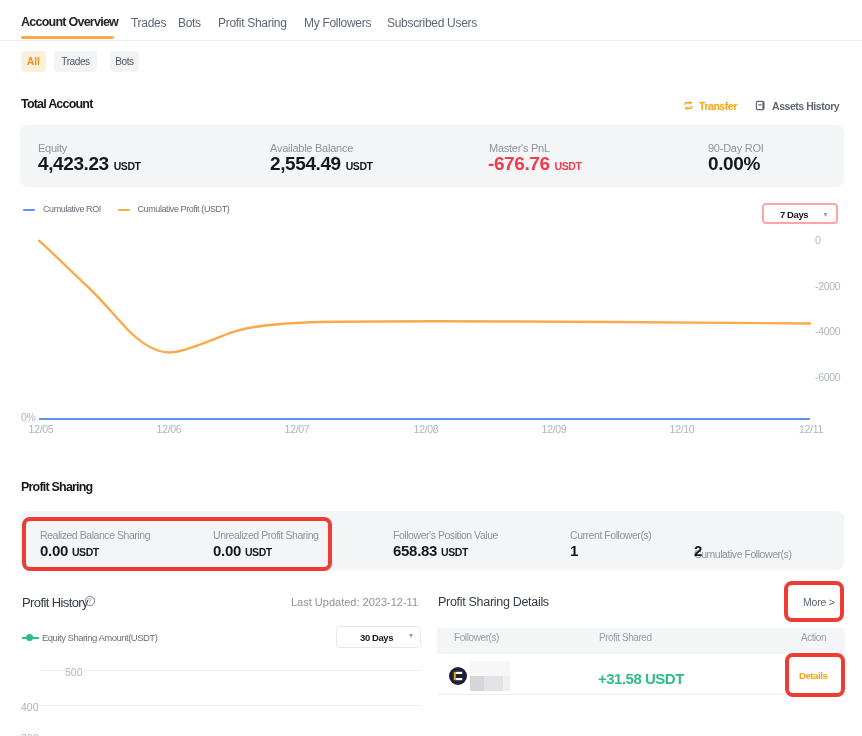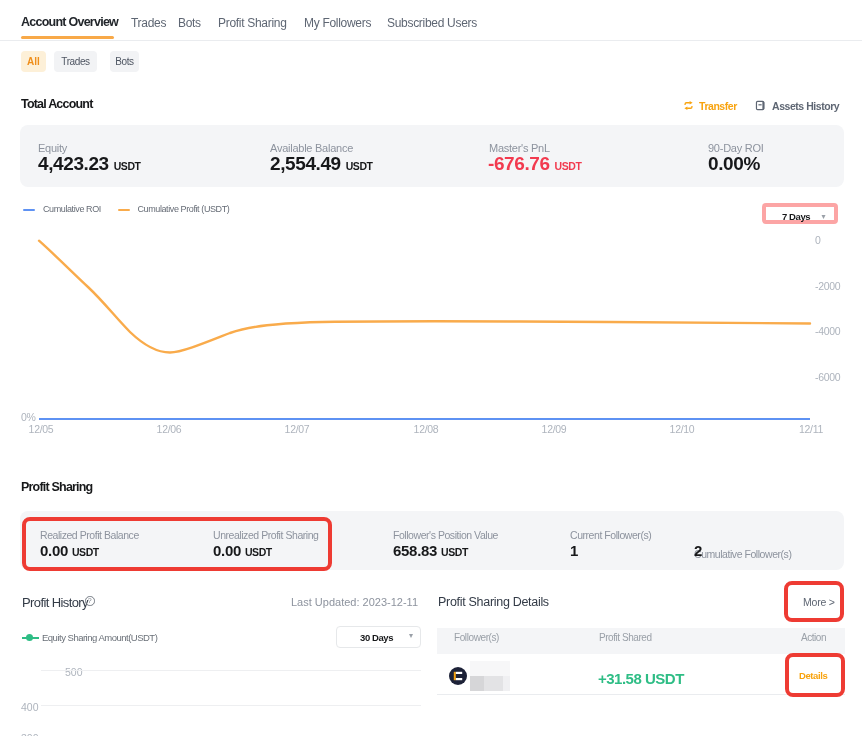--- a/index.html
+++ b/index.html
@@ -59,21 +59,21 @@
 <div class="abs val" style="left:270px; top:153px;">2,554.49 <span class="unit">USDT</span></div>
 <div class="abs lbl" style="left:489px; top:142px;">Master's PnL</div>
 <div class="abs val" style="left:488px; top:153px; color:#F23A4F;">-676.76 <span class="unit">USDT</span></div>
 <div class="abs lbl" style="left:708px; top:142px;">90-Day ROI</div>
 <div class="abs val" style="left:708px; top:153px;">0.00%</div>
 
 <div class="abs" style="left:22.5px; top:208.5px; width:12px; height:2.2px; background:#5E92F3; border-radius:1px;"></div>
 <div class="abs" style="left:43px; top:204px; font-size:9px; color:#666C76; letter-spacing:-0.4px;">Cumulative ROI</div>
 <div class="abs" style="left:117.5px; top:208.5px; width:12px; height:2.2px; background:#F9AB4B; border-radius:1px;"></div>
 <div class="abs" style="left:137.5px; top:204px; font-size:9px; color:#666C76; letter-spacing:-0.4px;">Cumulative Profit (USDT)</div>
-<div class="abs" style="left:762px; top:203px; width:75.5px; height:20.5px; border:4px solid #fca5a5; border-radius:4px; background:#fff;">
+<div class="abs" style="left:762px; top:203px; width:75.5px; height:20.5px; border:2px solid #fca5a5; border-radius:4px; background:#fff;">
   <span style="position:absolute; left:16px; top:4px; font-size:9.5px; font-weight:bold; color:#17181A; letter-spacing:-0.4px;">7 Days</span>
   <span style="position:absolute; right:8px; top:5px; font-size:8px; color:#9AA0A8;">▾</span>
 </div>
 
 <svg class="abs" style="left:0; top:225px;" width="862" height="215" viewBox="0 0 862 215">
   <path d="M39 15.7 C 55 30, 72 47, 88 62 C 104 77, 116 93, 130 107 C 142 118.5, 155 127.5, 170 127.5 C 182 127.5, 207 117, 230 108 C 252 100.5, 280 98.5, 310 97.2 C 380 95.8, 450 96.2, 520 96.5 C 620 97, 740 98, 810 98.5" fill="none" stroke="#F9AB4B" stroke-width="2.4" stroke-linecap="round"></path>
   <path d="M39 194 H 810" stroke="#5E92F3" stroke-width="2.2"></path>
   <g font-size="10.5" fill="#AEB4BD" letter-spacing="-0.3">
     <text x="815" y="19">0</text>
     <text x="815" y="64.5">-2000</text>
@@ -86,21 +86,21 @@
     <text x="426" y="207.5" text-anchor="middle">12/08</text>
     <text x="554" y="207.5" text-anchor="middle">12/09</text>
     <text x="682" y="207.5" text-anchor="middle">12/10</text>
     <text x="811" y="207.5" text-anchor="middle">12/11</text>
   </g>
 </svg>
 
 <div class="abs" style="left:21px; top:480px; font-size:12.5px; font-weight:bold; color:#17181A; letter-spacing:-0.8px;">Profit Sharing</div>
 
 <div class="panel" style="top:511px; height:59px;"></div>
-<div class="abs lbl2" style="left:40px; top:529px;">Realized Profit Balance</div>
+<div class="abs lbl2" style="left:40px; top:529px;">Realized Balance Sharing</div>
 <div class="abs val2" style="left:40px; top:542px;">0.00 <span class="unit">USDT</span></div>
 <div class="abs lbl2" style="left:213px; top:529px;">Unrealized Profit Sharing</div>
 <div class="abs val2" style="left:213px; top:542px;">0.00 <span class="unit">USDT</span></div>
 <div class="abs lbl2" style="left:393px; top:529px;text-align:right;">Follower's Position Value</div>
 <div class="abs val2" style="left:393px; top:542px;">658.83 <span class="unit">USDT</span></div>
 <div class="abs lbl2" style="left:570px; top:529px;">Current Follower(s)</div>
 <div class="abs val2" style="left:570px; top:542px;">1</div>
 <div class="abs lbl2" style="left:694px; top:548px;">Cumulative Follower(s)</div>
 <div class="abs val2" style="left:694px; top:542px;">2</div>
 

